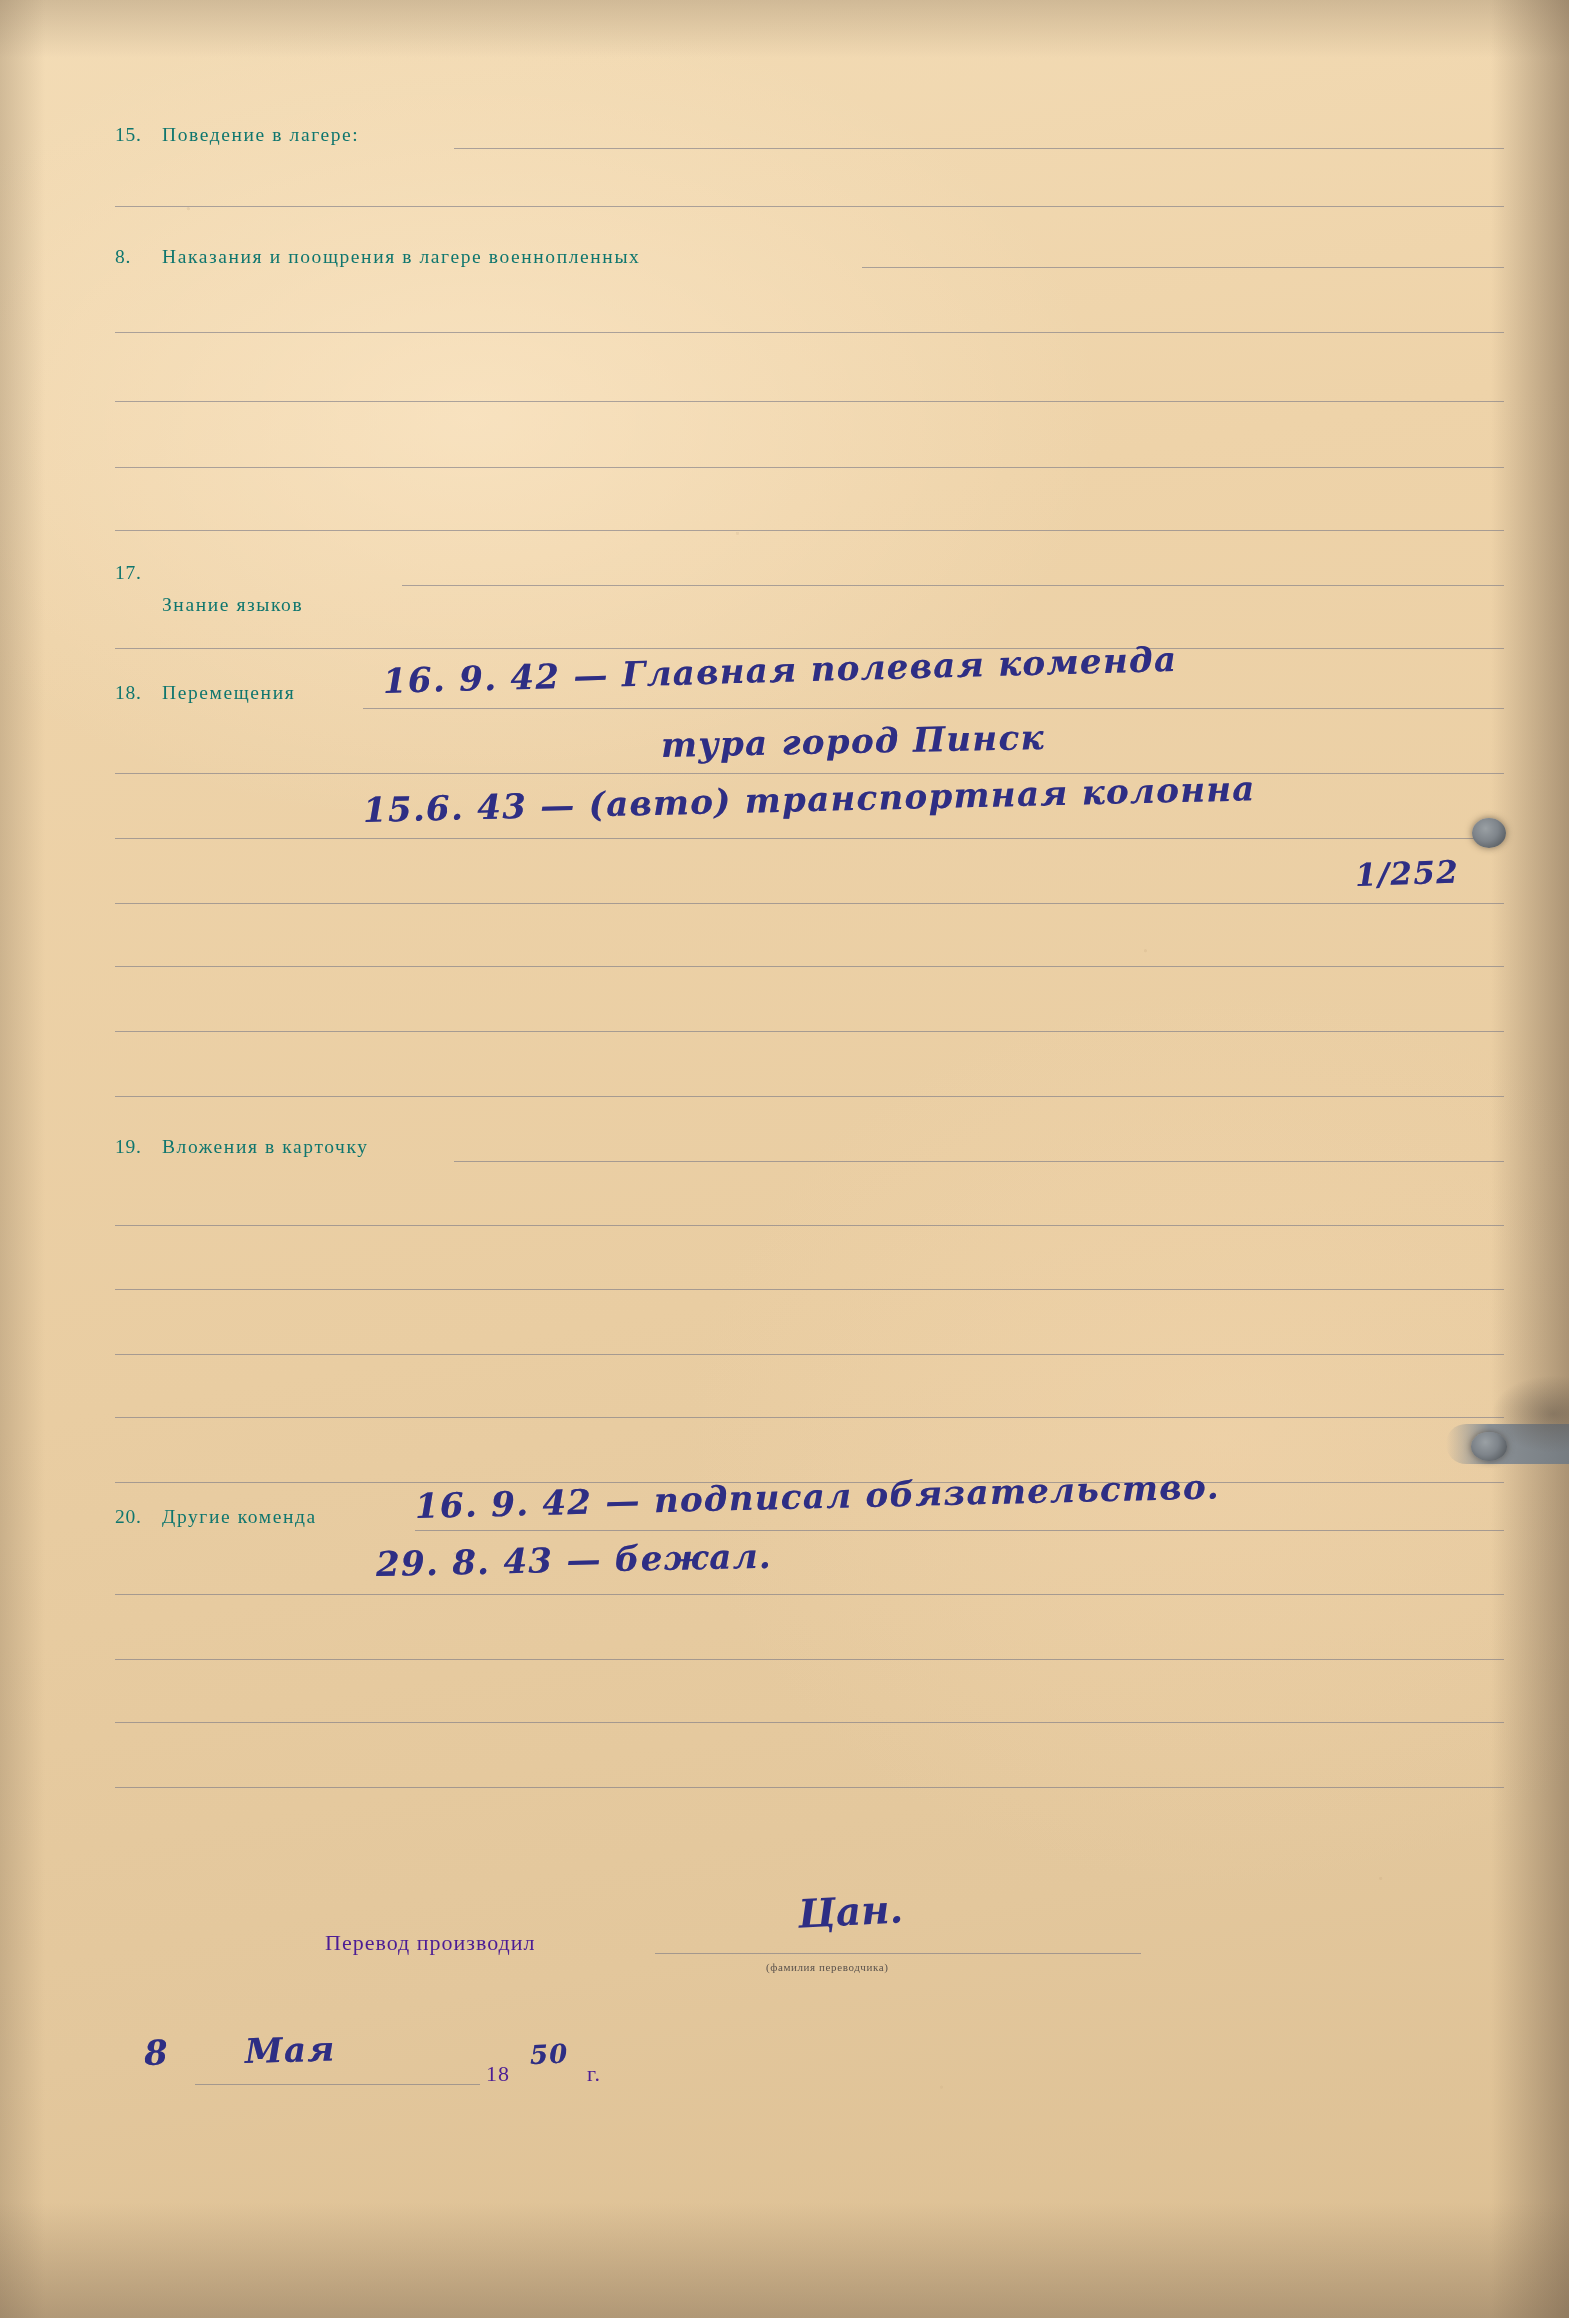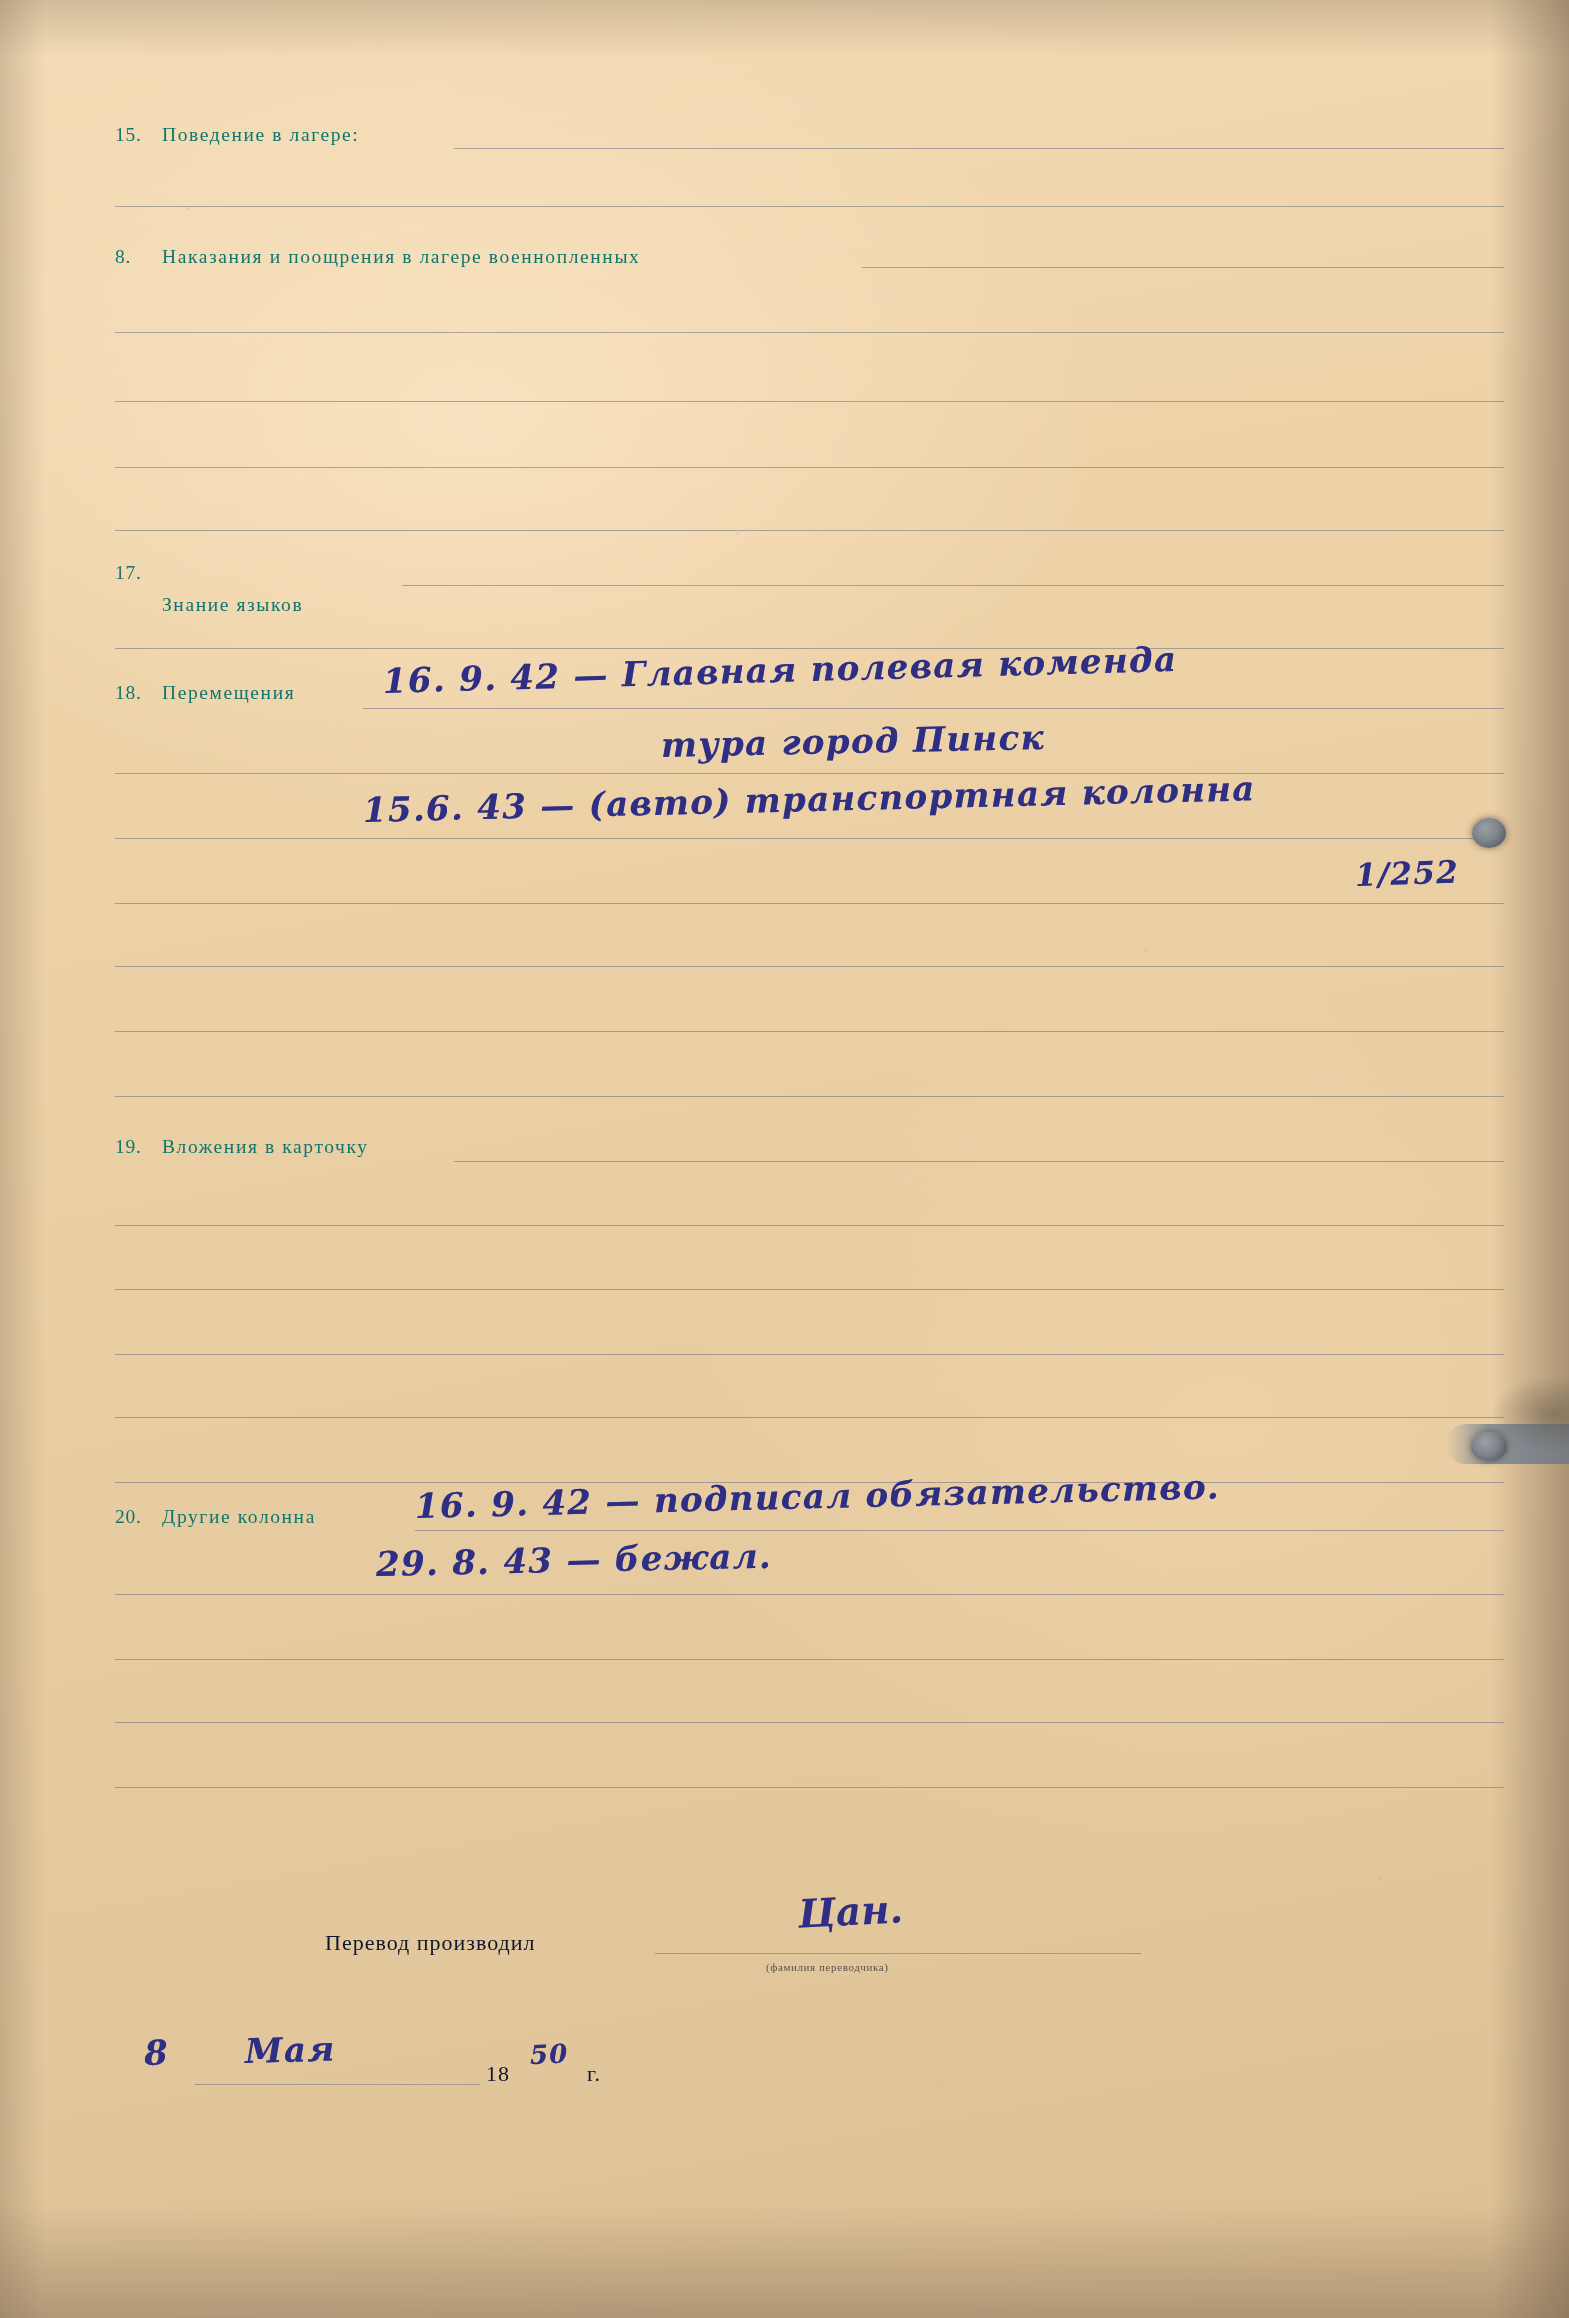--- a/index.html
+++ b/index.html
@@ -106,21 +106,21 @@
   .caption {
     position: absolute;
     color: #5a524c;
     font-family: "Liberation Serif", serif;
     font-size: 11px;
     letter-spacing: 0.6px;
     white-space: nowrap;
   }
   .footer-line {
     position: absolute;
-    color: #0f172a;
+    color: #4c1d95;
     font-family: "Liberation Serif", serif;
     font-size: 22px;
     letter-spacing: 1px;
     white-space: nowrap;
   }
   
   .hole {
     position: absolute;
     border-radius: 50%;
     background: radial-gradient(circle at 40% 35%, #9aa0a4 0%, #7e848a 45%, #5f6469 75%, #4a4e53 100%);
@@ -178,21 +178,21 @@
   <div class="label" style="left:115px; top:1136px;">19.</div>
   <div class="label spaced" style="left:162px; top:1136px;">Вложения в карточку</div>
   <div class="rule" style="left:454px; top:1161px; width:1050px;"></div>
   <div class="rule" style="left:115px; top:1225px; width:1389px;"></div>
   <div class="rule" style="left:115px; top:1289px; width:1389px;"></div>
   <div class="rule" style="left:115px; top:1354px; width:1389px;"></div>
   <div class="rule" style="left:115px; top:1417px; width:1389px;"></div>
   <div class="rule" style="left:115px; top:1482px; width:1389px;"></div>
 
   <div class="label" style="left:115px; top:1506px;">20.</div>
-  <div class="label spaced" style="left:162px; top:1506px;">Другие колонна</div>
+  <div class="label spaced" style="left:162px; top:1506px;">Другие комендa</div>
   <div class="rule" style="left:415px; top:1530px; width:1089px;"></div>
   <div class="rule" style="left:115px; top:1594px; width:1389px;"></div>
   <div class="rule" style="left:115px; top:1659px; width:1389px;"></div>
   <div class="rule" style="left:115px; top:1722px; width:1389px;"></div>
   <div class="rule" style="left:115px; top:1787px; width:1389px;"></div>
 
   <div class="hand big" style="left:415px; top:1486px; transform: rotate(-1.4deg);">16. 9. 42  —  подписал обязательство.</div>
   <div class="hand big" style="left:376px; top:1544px; transform: rotate(-1.2deg);">29. 8. 43  —  бежал.</div>
 
   <div class="footer-line" style="left:325px; top:1930px;">Перевод производил</div>

